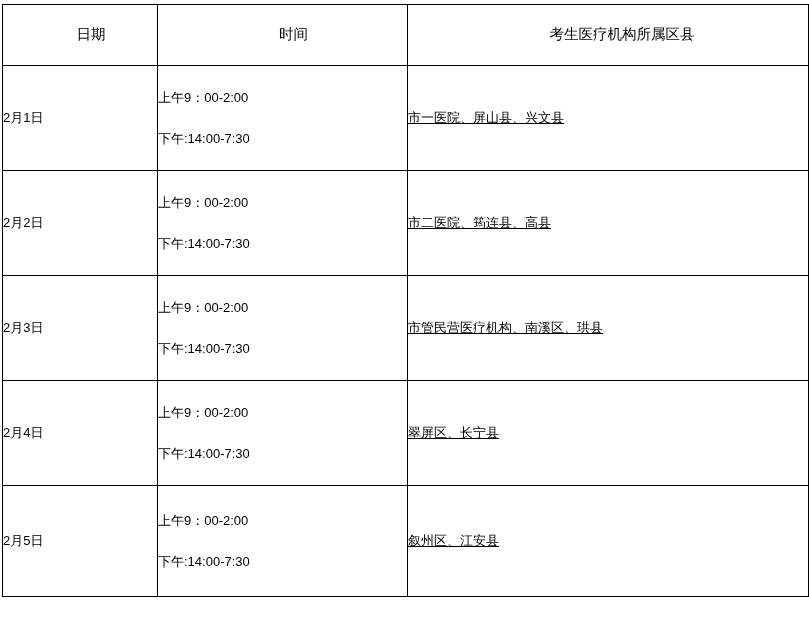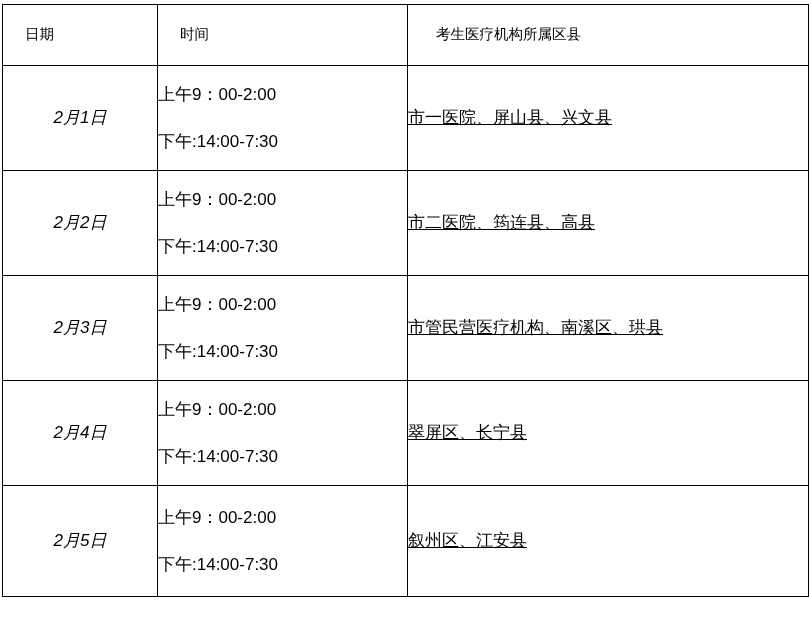--- a/index.html
+++ b/index.html
@@ -26,36 +26,35 @@
     width: 806px;
     margin: 4px 0 0 2px;
   }
   table.schedule col.c-date { width: 155px; }
   table.schedule col.c-time { width: 250px; }
   table.schedule col.c-area { width: 401px; }
 
   table.schedule td {
     border: 1px solid #000000;
     vertical-align: middle;
-    font-size: 17px;
+    font-size: 13px;
     line-height: 1.5;
     padding: 0;
   }
   
   tr.head td {
     height: 60px;
+    text-align: center;
   }
   tr.head td.date-cell,
   tr.head td.time-cell,
   tr.head td.area-cell {
     font-size: 14.5px;
   }
   td.date-cell {
-    text-align: center;
-    font-style: italic;
   }
   td.time-cell {
     padding-left: 22px;
   }
   td.area-cell {
     padding-left: 28px;
   }
   tr.head td.time-cell { padding-left: 22px; }
   tr.head td.area-cell { padding-left: 28px; }
 

